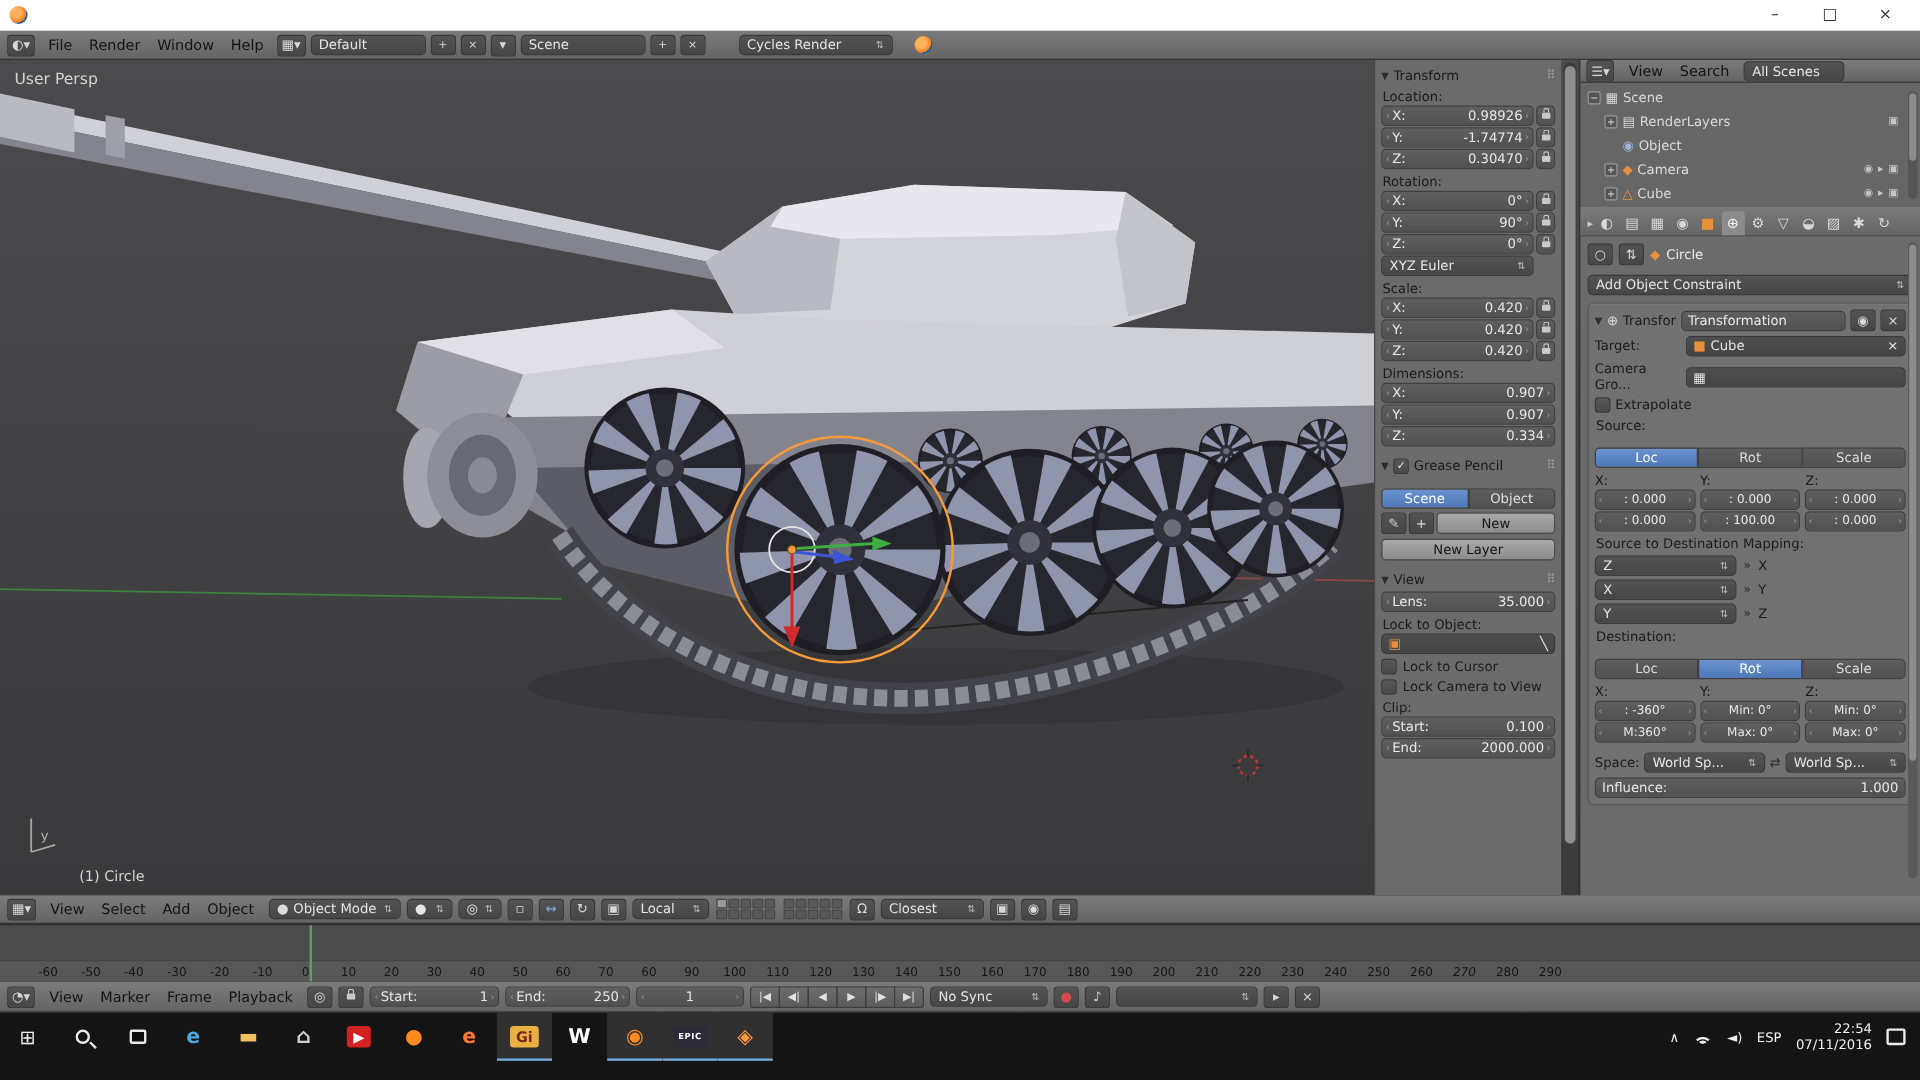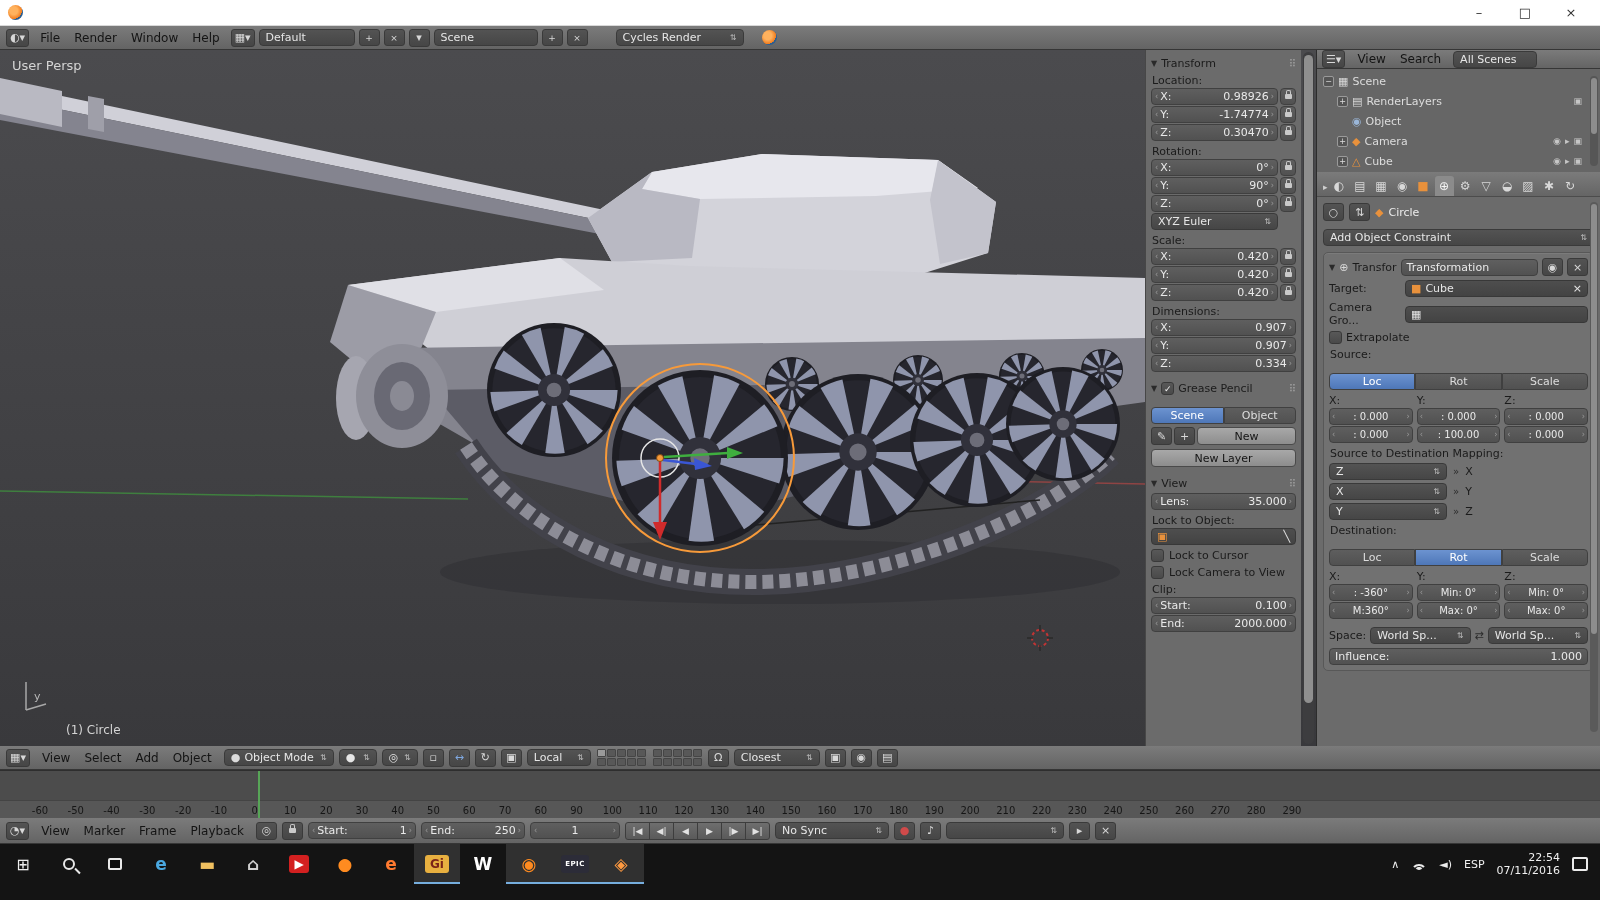--- a/index.html
+++ b/index.html
@@ -878,21 +878,21 @@
       <span class="ar">›</span>
     </div>
   <div id="playback" style="display:flex">
       <span class="pbtn">|◀</span>
       <span class="pbtn">◀|</span>
       <span class="pbtn">◀</span>
       <span class="pbtn">▶</span>
       <span class="pbtn">|▶</span>
       <span class="pbtn">▶|</span>
     </div>
-  <div class="dd" style="width:114px">
+  <div class="dd" style="width:98px">
       <span>No Sync</span>
       <span class="dda">⇅</span>
     </div>
   <span class="ib" style="color:#d04a4a">●</span>
   <span class="ib">♪</span>
   <div class="dd" style="width:118px">
       <span></span>
       <span class="dda">⇅</span>
     </div>
   <span class="ib">▸</span>

